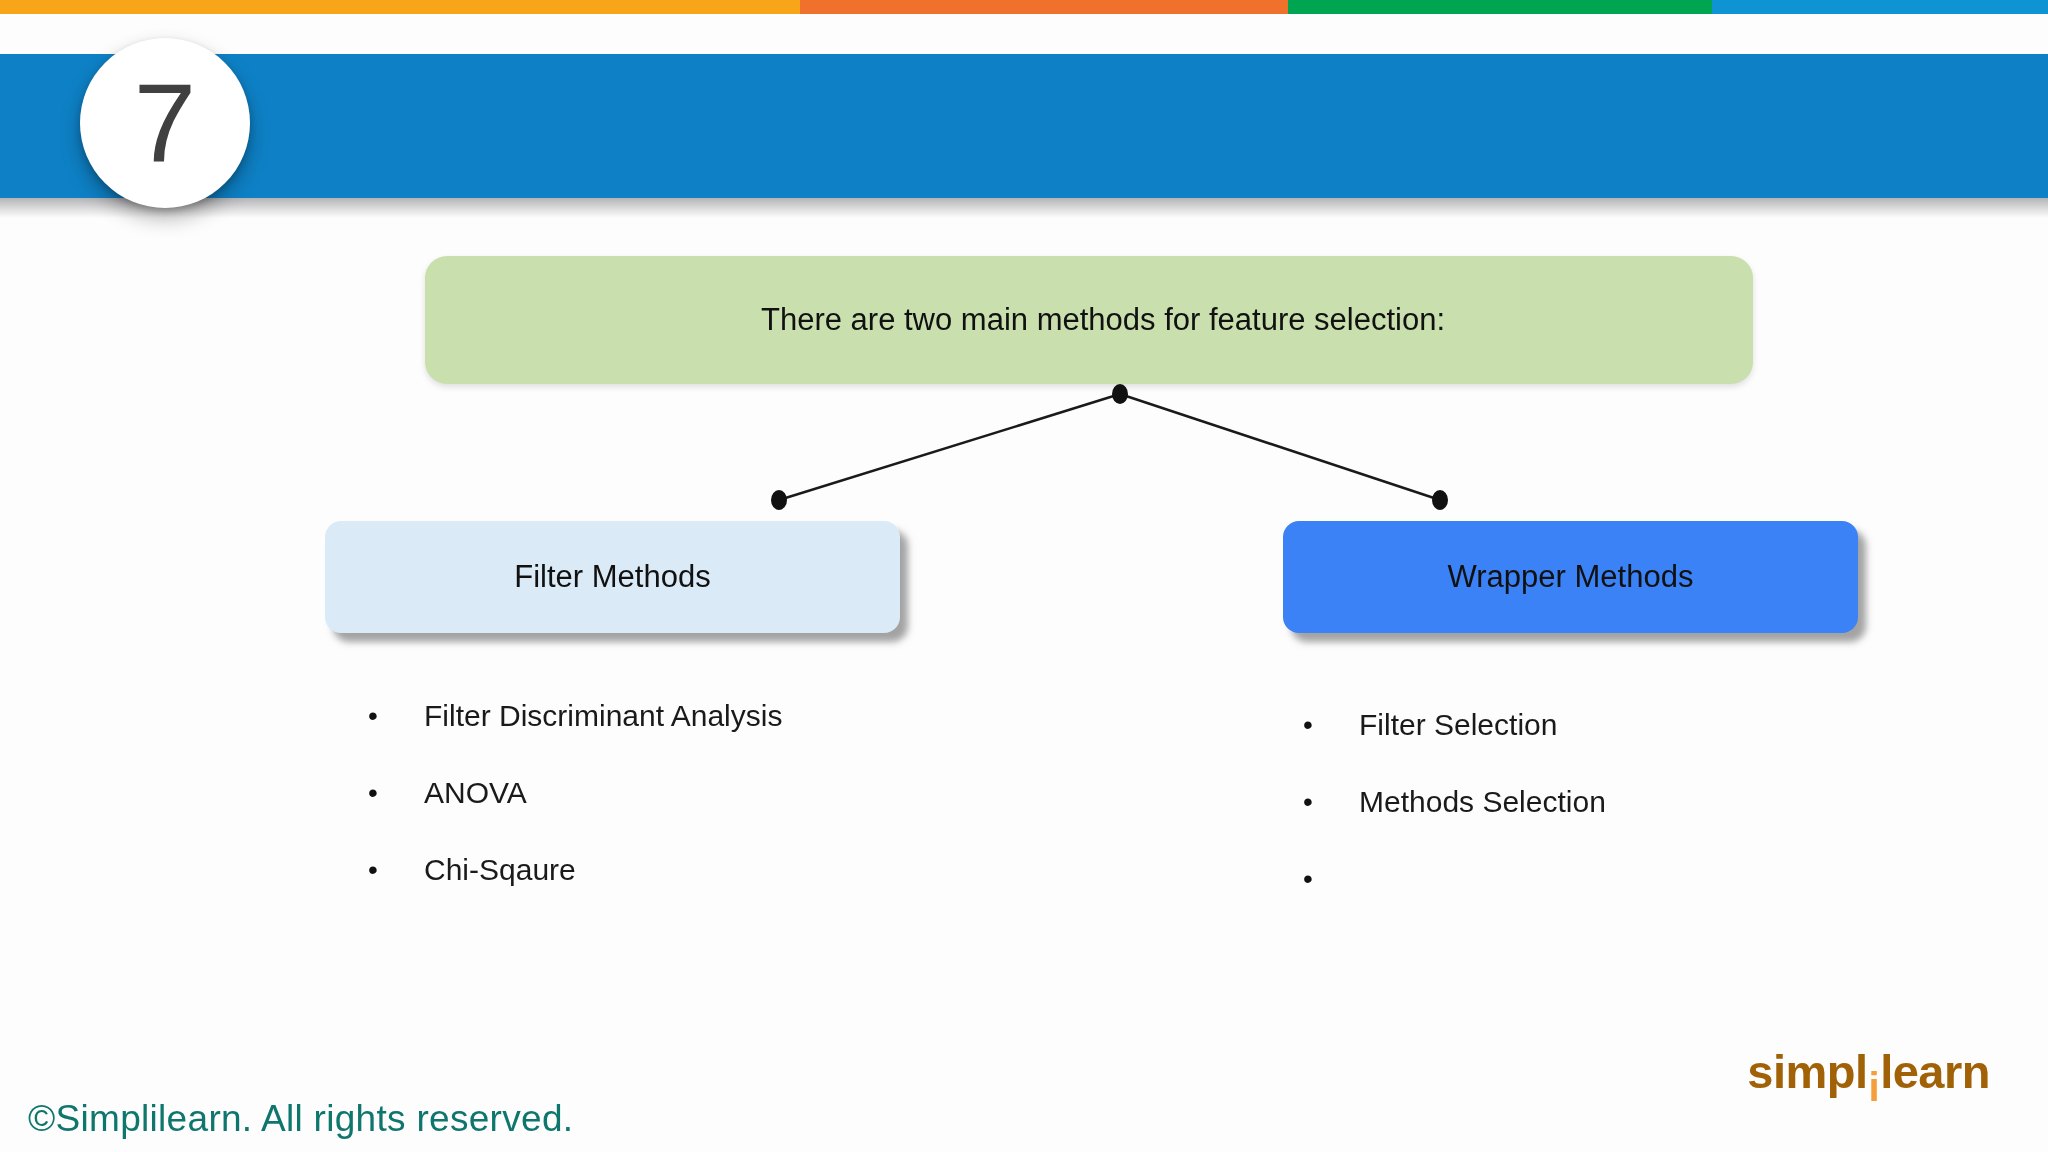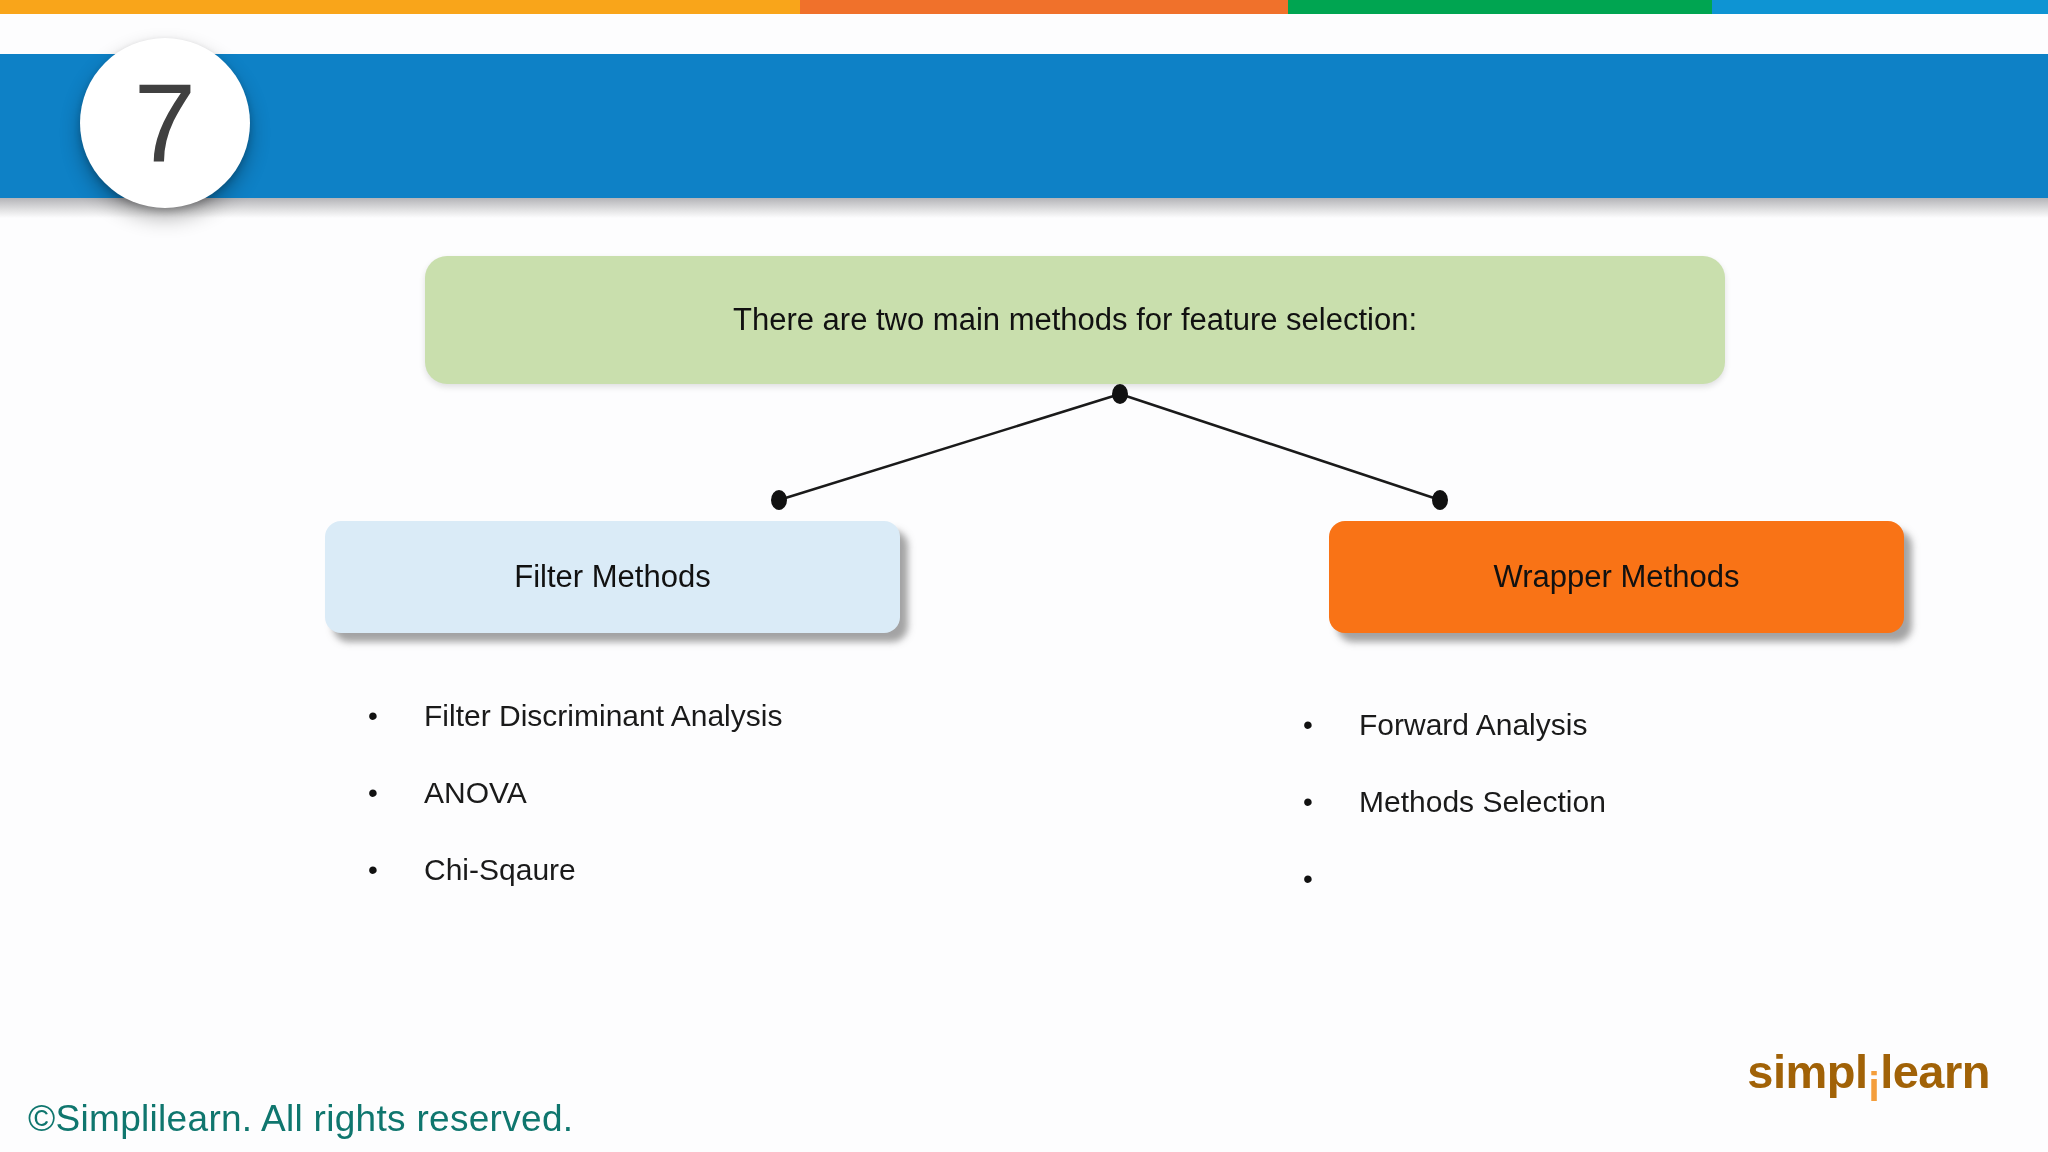--- a/index.html
+++ b/index.html
@@ -36,21 +36,21 @@
     box-shadow:0 10px 20px rgba(0,0,0,0.30), 0 3px 6px rgba(0,0,0,0.18);
     display:flex; align-items:center; justify-content:center;
   }
   .number-circle span { font-size:112px; color:#404040; line-height:1; }
 
   
   .root-box {
     position:absolute; left:425px; top:256px; width:1300px; height:128px;
     border-radius:22px; box-shadow:0 3px 6px rgba(0,0,0,0.12);
     display:flex; align-items:center; justify-content:center;
-    font-size:31px; color:#111;
+    font-size:31px; color:#111;padding-left:28px;
   }
 
   
   .connector { position:absolute; left:0; top:0; width:2048px; height:1152px; pointer-events:none; }
 
   
   .branch-box {
     position:absolute; top:521px; width:575px; height:112px;
     border-radius:16px;
     box-shadow:8px 9px 7px rgba(90,90,90,0.55);
@@ -105,21 +105,21 @@
     <line x1="1120" y1="394" x2="779" y2="500" stroke="#1a1a1a" stroke-width="2.5"></line>
     <line x1="1120" y1="394" x2="1440" y2="500" stroke="#1a1a1a" stroke-width="2.5"></line>
     <ellipse cx="1120" cy="394" rx="8" ry="10" fill="#111"></ellipse>
     <ellipse cx="779" cy="500" rx="8" ry="10" fill="#111"></ellipse>
     <ellipse cx="1440" cy="500" rx="8" ry="10" fill="#111"></ellipse>
   </svg>
 
   <div class="branch-box branch-filter" style="background: rgb(218, 235, 247);">
     <span>Filter Methods</span>
   </div>
-  <div class="branch-box branch-wrapper" style="background: #f97316; margin-left: 46px;">
+  <div class="branch-box branch-wrapper" style="background: #3b82f6;">
     <span>Wrapper Methods</span>
   </div>
 
   <div class="bullet-list list-left">
     <div class="bullet-item">
       <span class="bullet-dot">•</span>
       <span class="bullet-text">Filter Discriminant Analysis</span>
     </div>
     <div class="bullet-item">
       <span class="bullet-dot">•</span>
@@ -127,21 +127,21 @@
     </div>
     <div class="bullet-item">
       <span class="bullet-dot">•</span>
       <span class="bullet-text">Chi-Sqaure</span>
     </div>
   </div>
 
   <div class="bullet-list list-right">
     <div class="bullet-item">
       <span class="bullet-dot">•</span>
-      <span class="bullet-text">Forward Analysis</span>
+      <span class="bullet-text">Filter Selection</span>
     </div>
     <div class="bullet-item">
       <span class="bullet-dot">•</span>
       <span class="bullet-text">Methods Selection</span>
     </div>
     <div class="bullet-item">
       <span class="bullet-dot">•</span>
     </div>
   </div>
 

